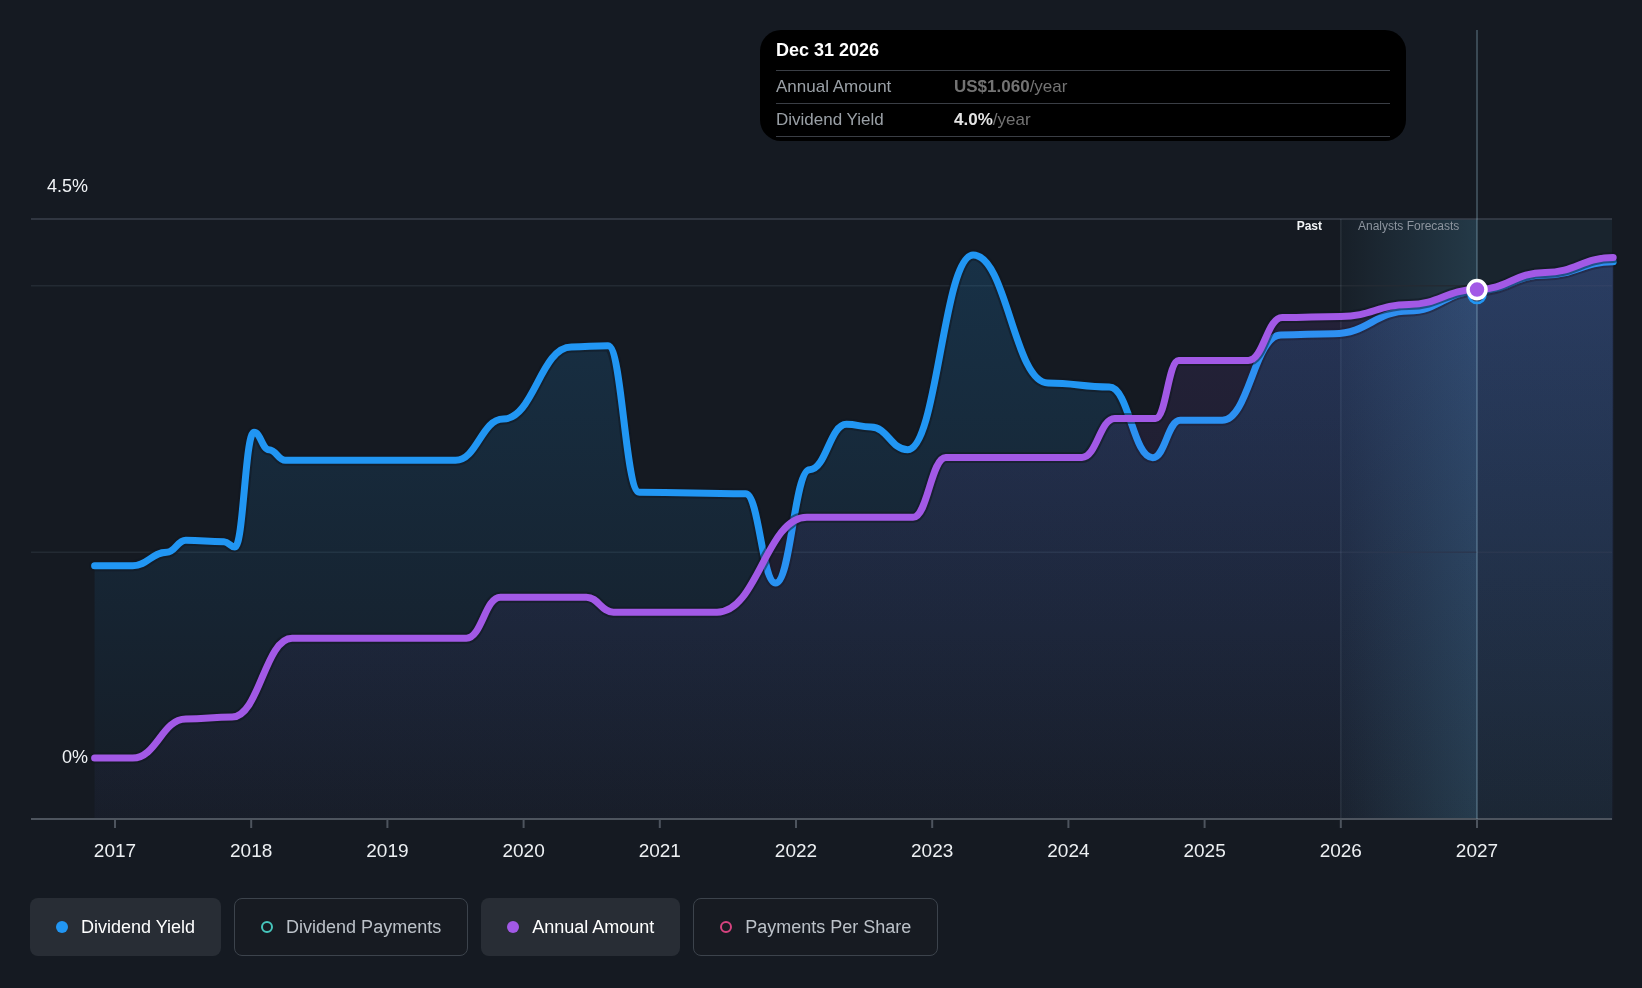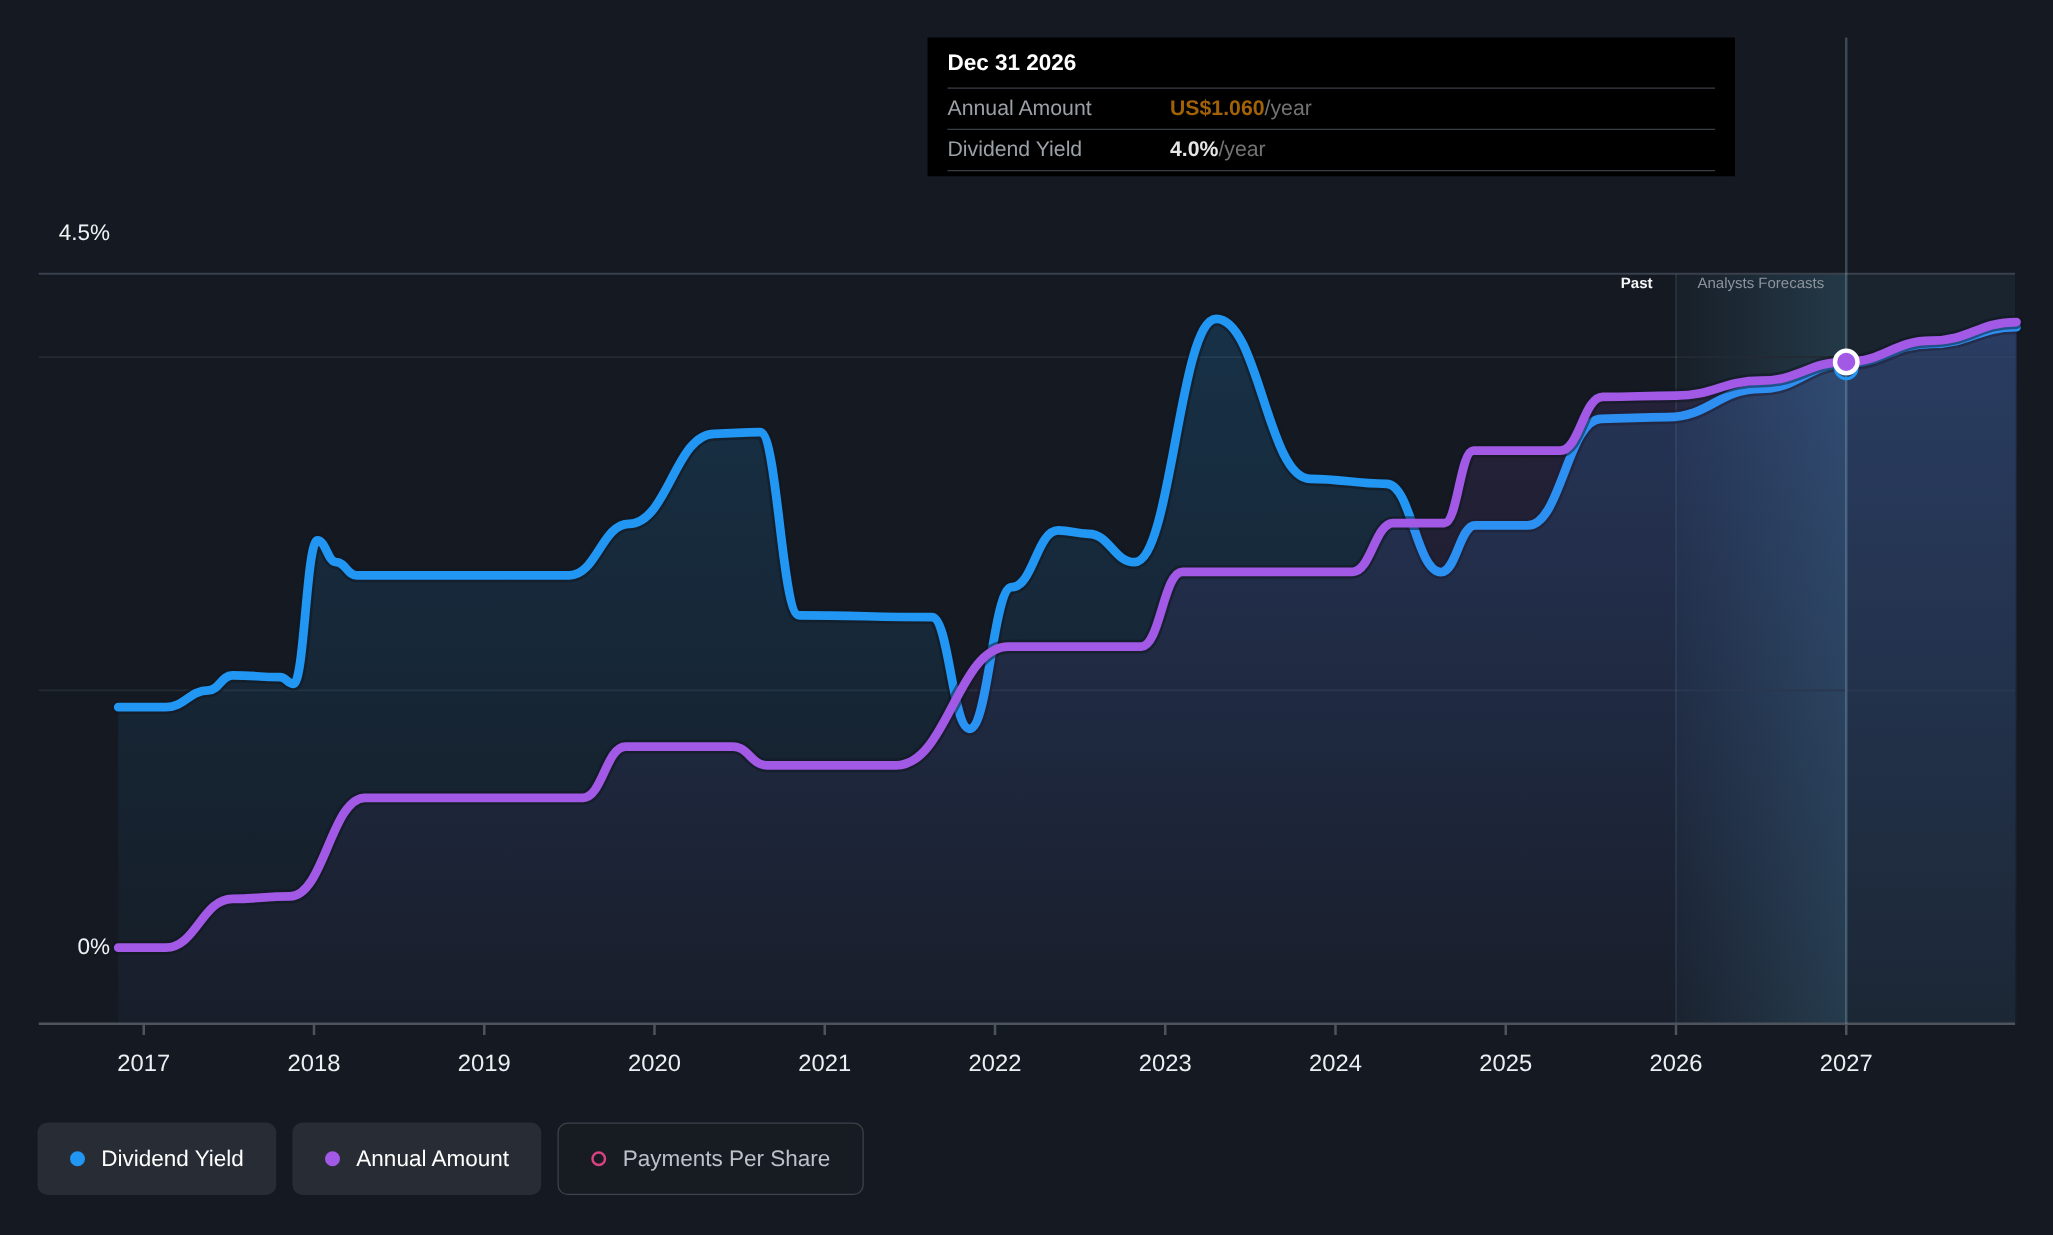--- a/index.html
+++ b/index.html
@@ -5,22 +5,22 @@
   html,body{margin:0;padding:0;background:#141820;}
   .stage{position:relative;width:1642px;height:988px;background:#151a22;overflow:hidden;
          font-family:"Liberation Sans",sans-serif;}
   svg#chart{position:absolute;left:0;top:0;}
   .ylab{position:absolute;color:#f0f3f6;font-size:18px;font-weight:400;text-align:right;width:60px;}
   .ylab.top{left:28px;top:176px;}
   .ylab.bottom{left:28px;top:747px;}
   .region-label{position:absolute;top:219px;font-size:12px;}
   .region-label.past{left:1122px;width:200px;text-align:right;color:#f2f4f6;font-weight:700;}
   .region-label.forecast{left:1358px;color:#8d949e;font-weight:400;}
-  .tooltip{position:absolute;left:742px;top:30px;width:646px;background:#000;color:#fff;
-           box-sizing:border-box;padding:10px 16px 4px 16px;}
+  .tooltip{position:absolute;left:760px;top:30px;width:646px;background:#000;color:#fff;
+           box-sizing:border-box;padding:10px 16px 4px 16px;border-radius:21px;}
   .tt-title{font-size:18px;font-weight:700;padding-bottom:9px;border-bottom:1px solid #3a3e45;}
   .tt-row{display:flex;align-items:center;font-size:17px;height:32px;border-bottom:1px solid #3a3e45;}
   .tt-label{color:#9aa0a6;width:178px;}
   .tt-value{font-weight:700;}
   .tt-suffix{color:#737373;}
   .legend{position:absolute;left:30px;top:898px;display:flex;gap:13px;}
   .leg{display:flex;align-items:center;gap:13px;height:58px;padding:0 26px;border-radius:8px;
        font-family:"Liberation Sans",sans-serif;font-size:18px;cursor:pointer;background:transparent;border:none;}
   .leg.active{background:#282d35;color:#fff;}
   .leg.inactive{background:#171b22;border:1px solid #3c434c;color:#bcc2c9;}
@@ -89,35 +89,39 @@
   <div class="ylab top">4.5%</div>
   <div class="ylab bottom">0%</div>
 
   <div class="region-label past">Past</div>
   <div class="region-label forecast">Analysts Forecasts</div>
 
   <div class="tooltip">
     <div class="tt-title">Dec 31 2026</div>
     <div class="tt-row">
       <span class="tt-label">Annual Amount</span>
-      <span class="tt-value" style="color: #a16207;">US$1.060</span>
+      <span class="tt-value" style="color: #737373;">US$1.060</span>
         <span class="tt-suffix">/year</span>
     </div>
     <div class="tt-row" style="border-bottom:1px solid #3a3e45;">
       <span class="tt-label">Dividend Yield</span>
       <span class="tt-value" style="color: #e5e5e5;">4.0%</span>
         <span class="tt-suffix">/year</span>
     </div>
   </div>
 
   <div class="legend">
     <button class="leg active">
       <span class="dot" style="background: rgb(33, 150, 243);"></span>
       <span>Dividend Yield</span>
     </button>
+    <button class="leg inactive">
+      <span class="dot" style="border: 2.5px solid rgb(70, 198, 189);"></span>
+      <span>Dividend Payments</span>
+    </button>
     <button class="leg active">
       <span class="dot" style="background: rgb(162, 89, 230);"></span>
       <span>Annual Amount</span>
     </button>
     <button class="leg inactive">
       <span class="dot" style="border: 2.5px solid rgb(214, 67, 127);"></span>
       <span>Payments Per Share</span>
     </button>
   </div>
 

